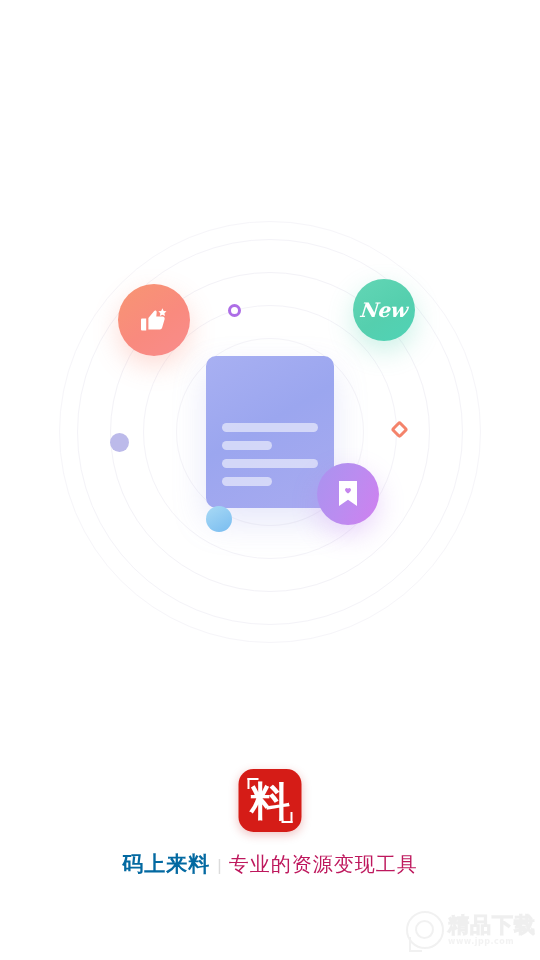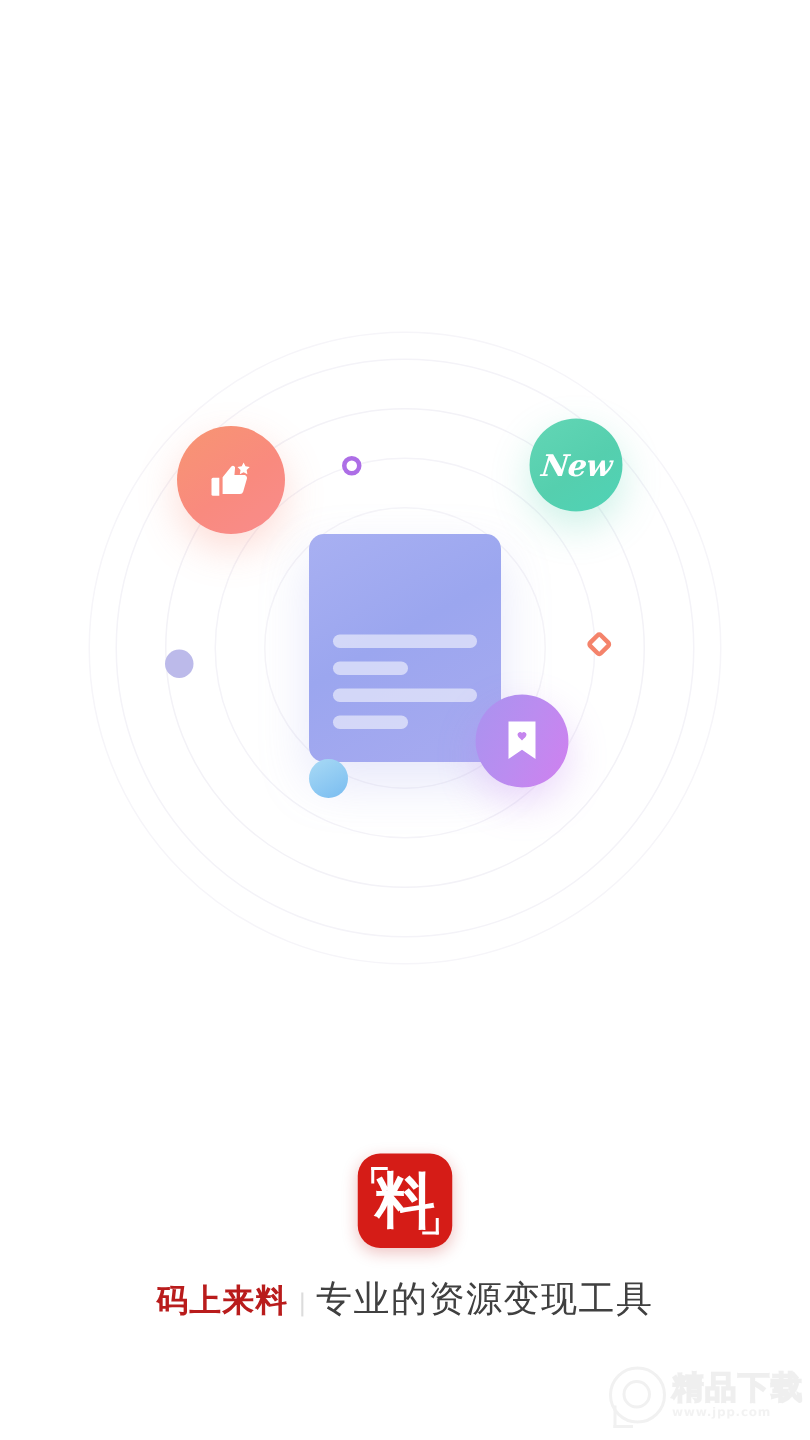--- a/index.html
+++ b/index.html
@@ -211,31 +211,31 @@
     width: 540px;
     display: flex;
     align-items: baseline;
     justify-content: center;
     gap: 7px;
   }
   .tagline .brand {
     font-family: "DejaVu Sans", sans-serif;
     font-size: 21px;
     font-weight: 700;
-    color: #b91c1c;
+    color: #0369a1;
     letter-spacing: 1px;
   }
   .tagline .sep {
     font-size: 17px;
     color: #dcdcdc;
   }
   .tagline .slogan {
     font-family: "DejaVu Sans", sans-serif;
-    font-size: 24px;
-    color: #404040;
+    font-size: 20px;
+    color: #be185d;
     letter-spacing: 1px;
   }
 
   
   .watermark {
     position: absolute;
     right: 4px;
     bottom: 8px;
     display: flex;
     align-items: center;

